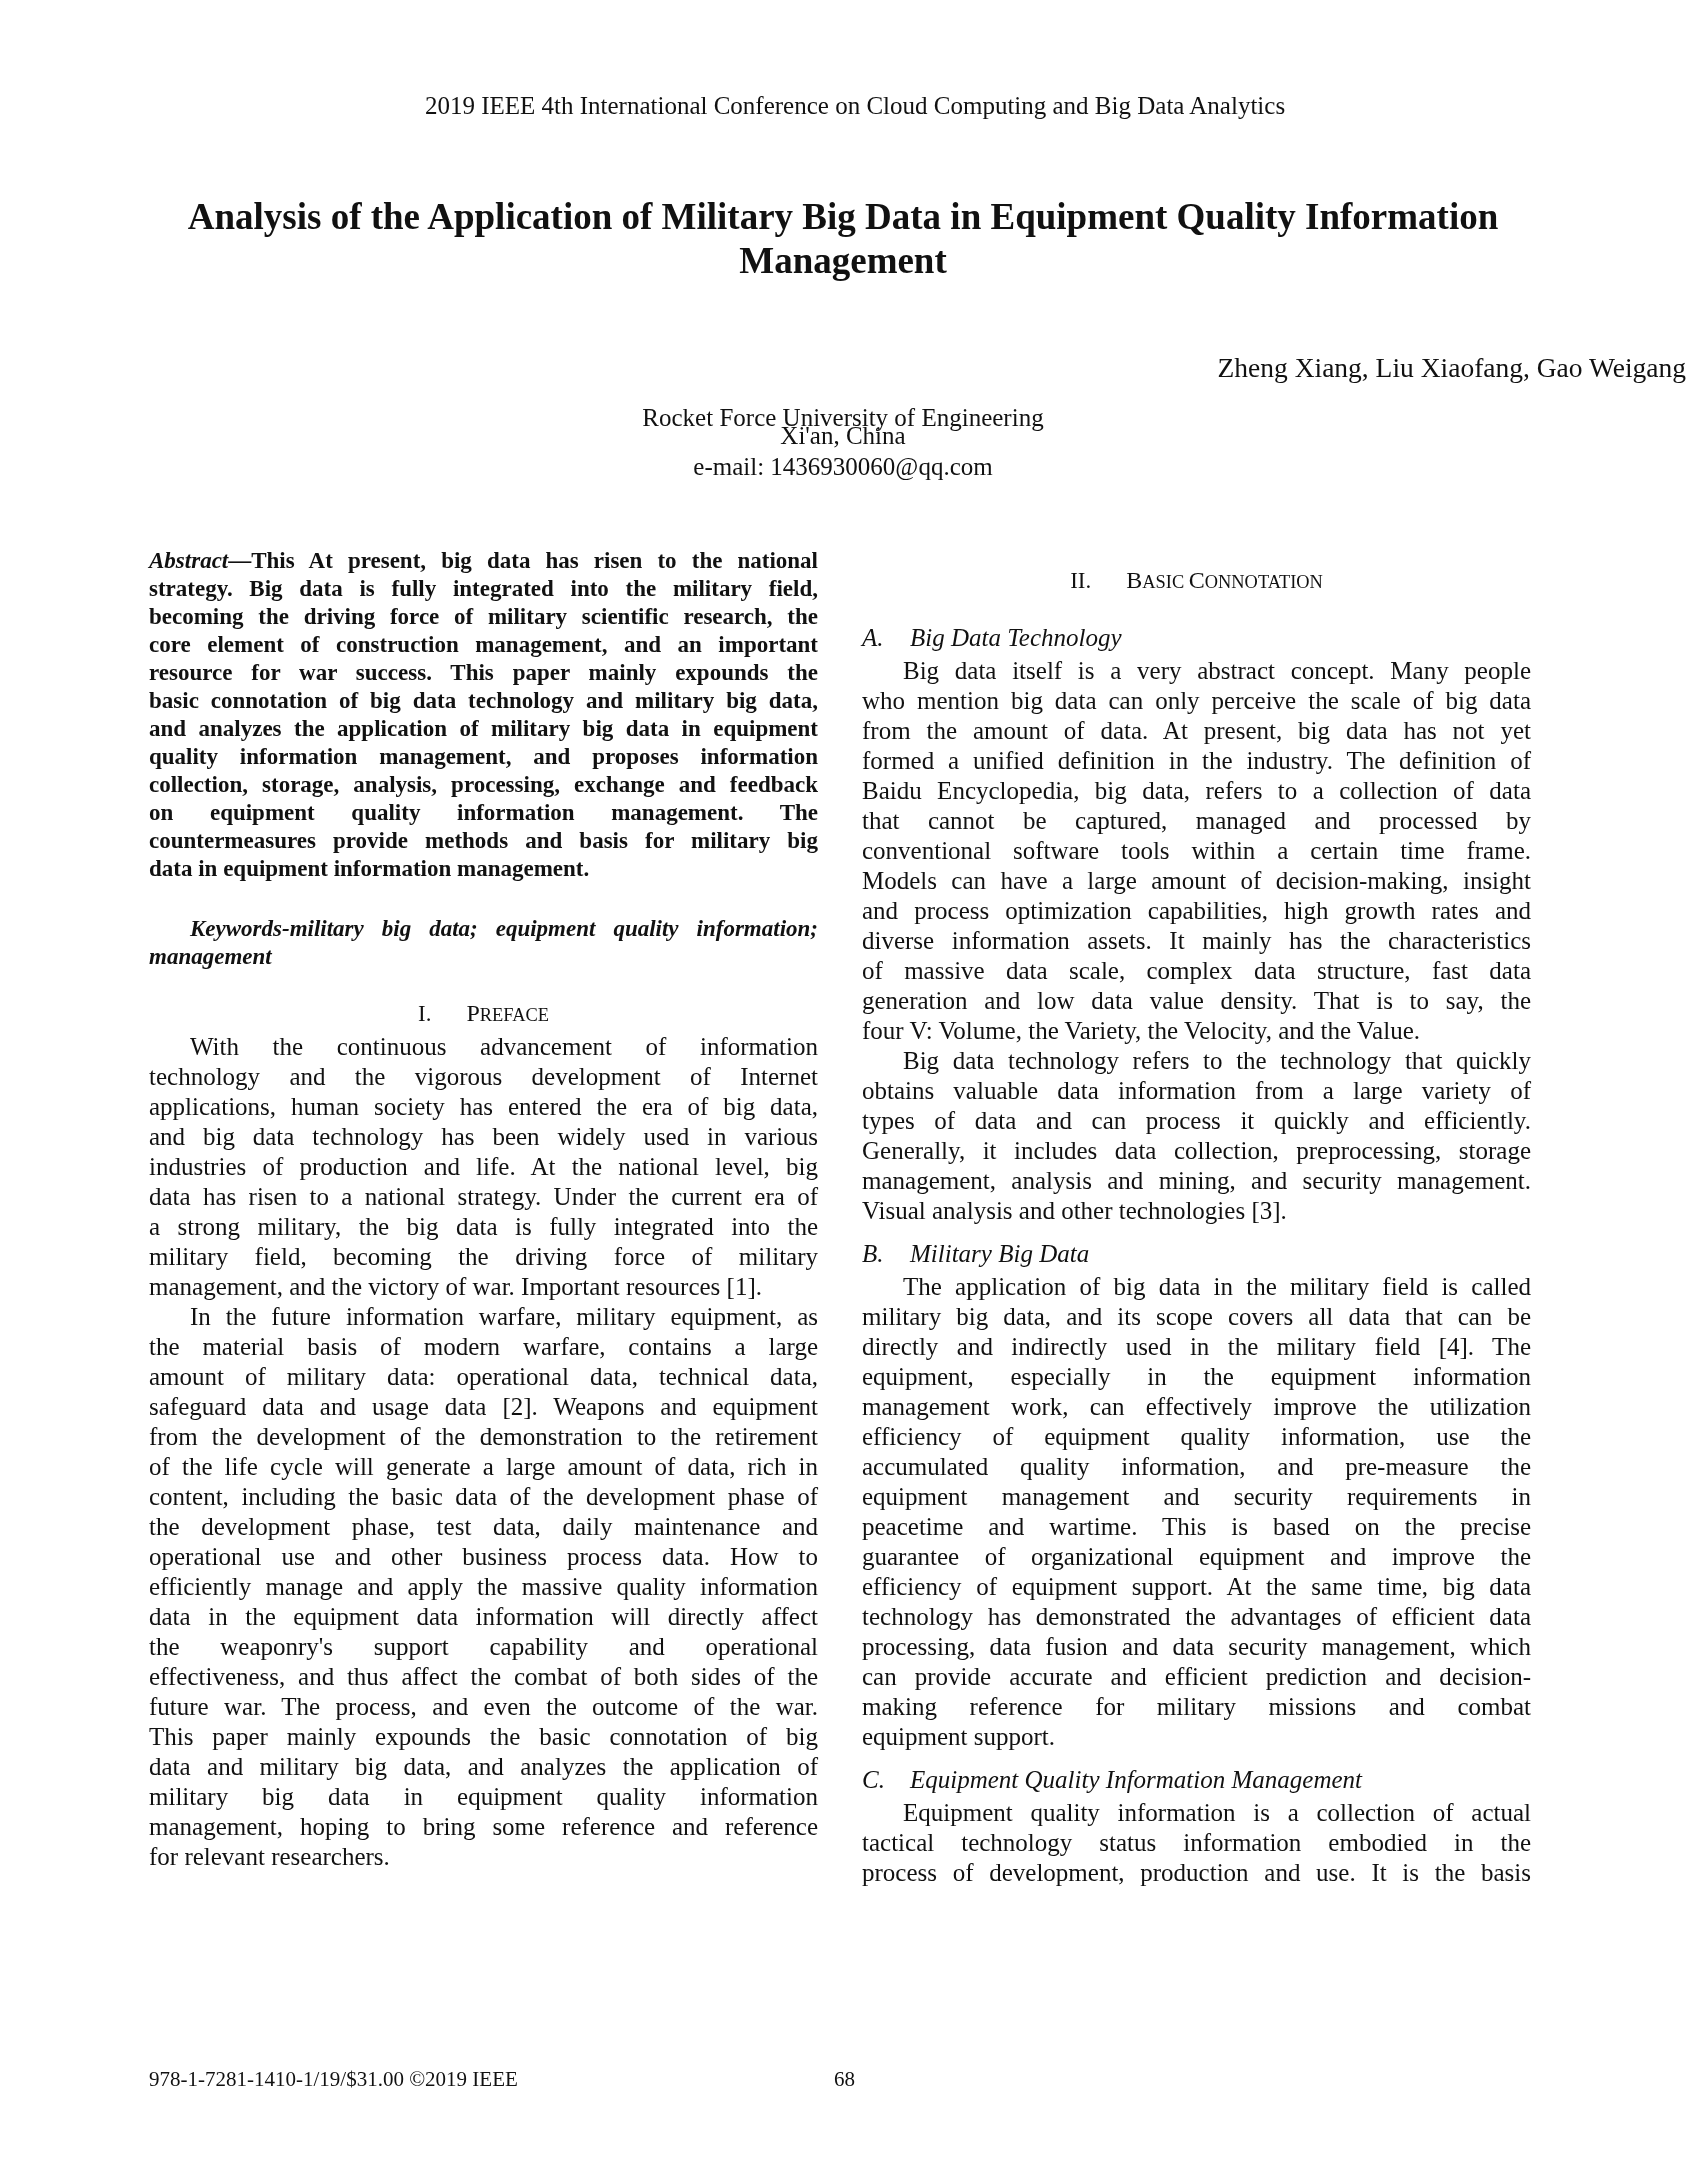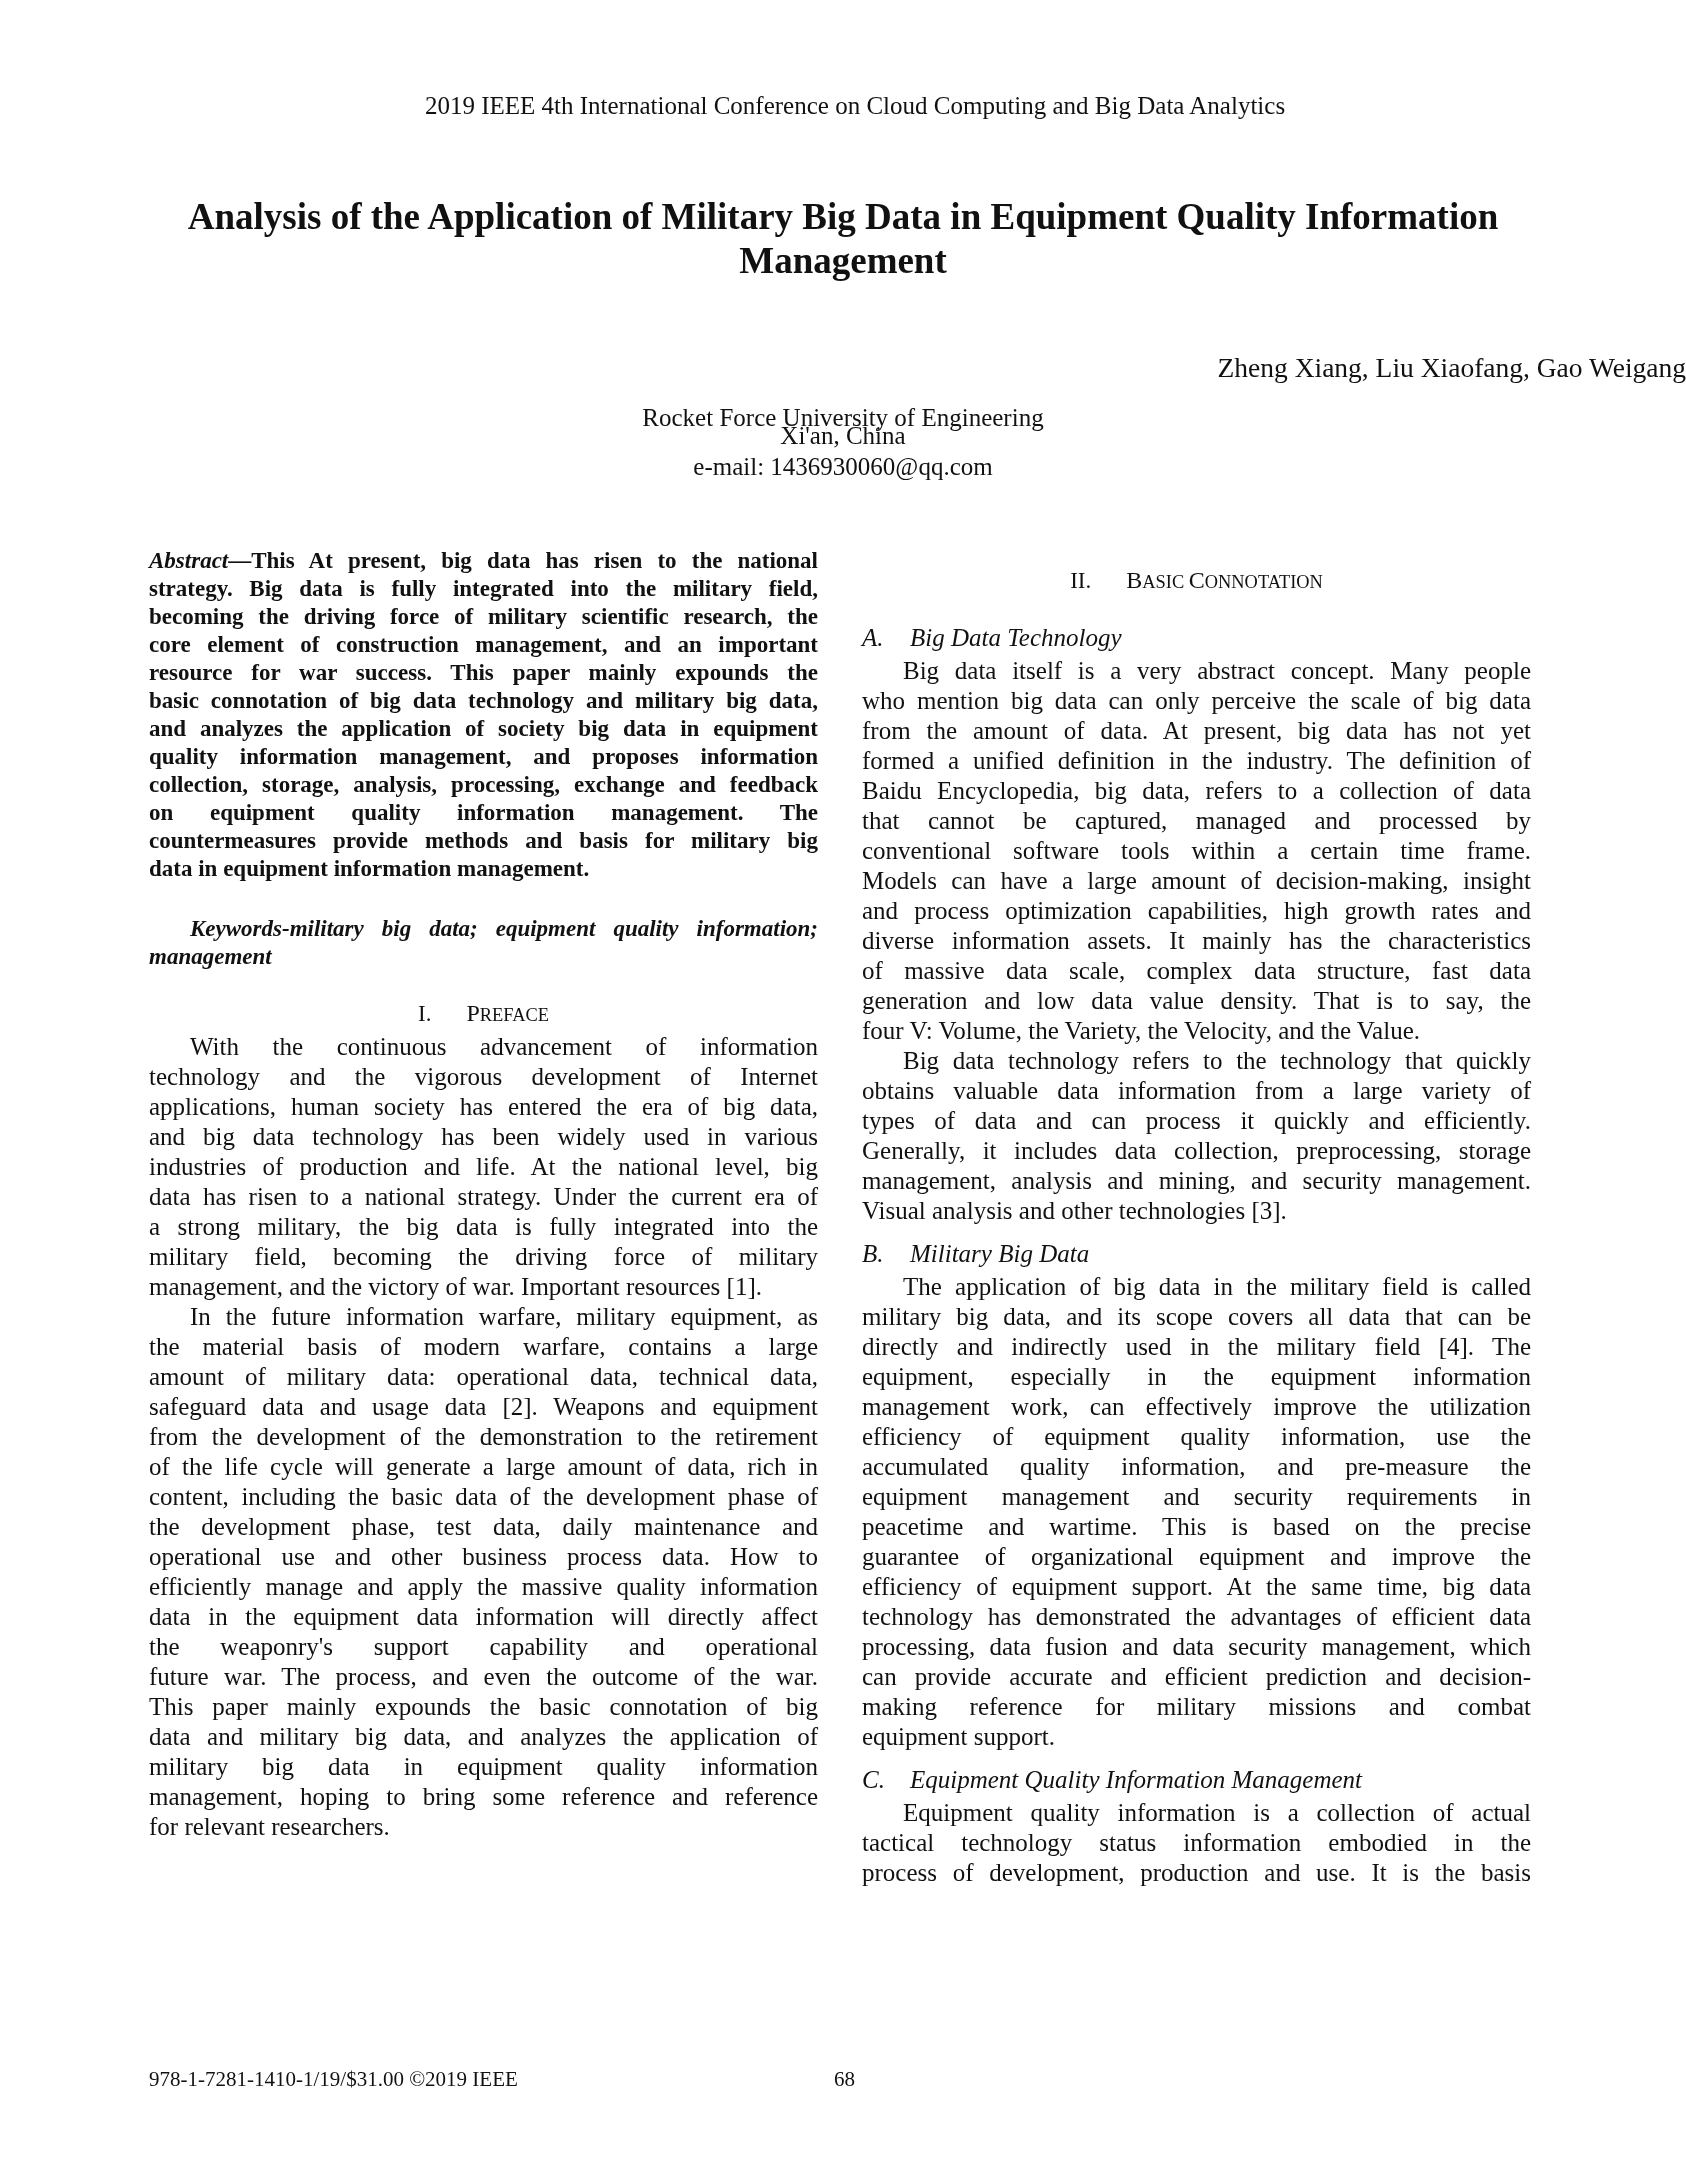--- a/index.html
+++ b/index.html
@@ -48,21 +48,21 @@
 
 <div class="col left" style="top:547px">
   <div class="abstract">
     <span class="line"><span class="abs-label">Abstract</span><span>—This At present, big data has risen to the national</span></span>
     <div id="abstract-lines">
         <span class="line">strategy. Big data is fully integrated into the military field,</span>
         <span class="line">becoming the driving force of military scientific research, the</span>
         <span class="line">core element of construction management, and an important</span>
         <span class="line">resource for war success. This paper mainly expounds the</span>
         <span class="line">basic connotation of big data technology and military big data,</span>
-        <span class="line">and analyzes the application of society big data in equipment</span>
+        <span class="line">and analyzes the application of military big data in equipment</span>
         <span class="line">quality information management, and proposes information</span>
         <span class="line">collection, storage, analysis, processing, exchange and feedback</span>
         <span class="line">on equipment quality information management. The</span>
         <span class="line">countermeasures provide methods and basis for military big</span>
         <span class="line last">data in equipment information management.</span>
       </div>
   </div>
 
   <div class="keywords" style="margin-top:32px">
     <span class="line indent">Keywords-military big data; equipment quality information;</span>
@@ -90,20 +90,21 @@
       <span class="line">amount of military data: operational data, technical data,</span>
       <span class="line">safeguard data and usage data [2]. Weapons and equipment</span>
       <span class="line">from the development of the demonstration to the retirement</span>
       <span class="line">of the life cycle will generate a large amount of data, rich in</span>
       <span class="line">content, including the basic data of the development phase of</span>
       <span class="line">the development phase, test data, daily maintenance and</span>
       <span class="line">operational use and other business process data. How to</span>
       <span class="line">efficiently manage and apply the massive quality information</span>
       <span class="line">data in the equipment data information will directly affect</span>
       <span class="line">the weaponry's support capability and operational</span>
+      <span class="line">effectiveness, and thus affect the combat of both sides of the</span>
       <span class="line">future war. The process, and even the outcome of the war.</span>
       <span class="line">This paper mainly expounds the basic connotation of big</span>
       <span class="line">data and military big data, and analyzes the application of</span>
       <span class="line">military big data in equipment quality information</span>
       <span class="line">management, hoping to bring some reference and reference</span>
       <span class="line last">for relevant researchers.</span>
     </div>
 </div>
 
 <div class="col right" style="top:562px">

